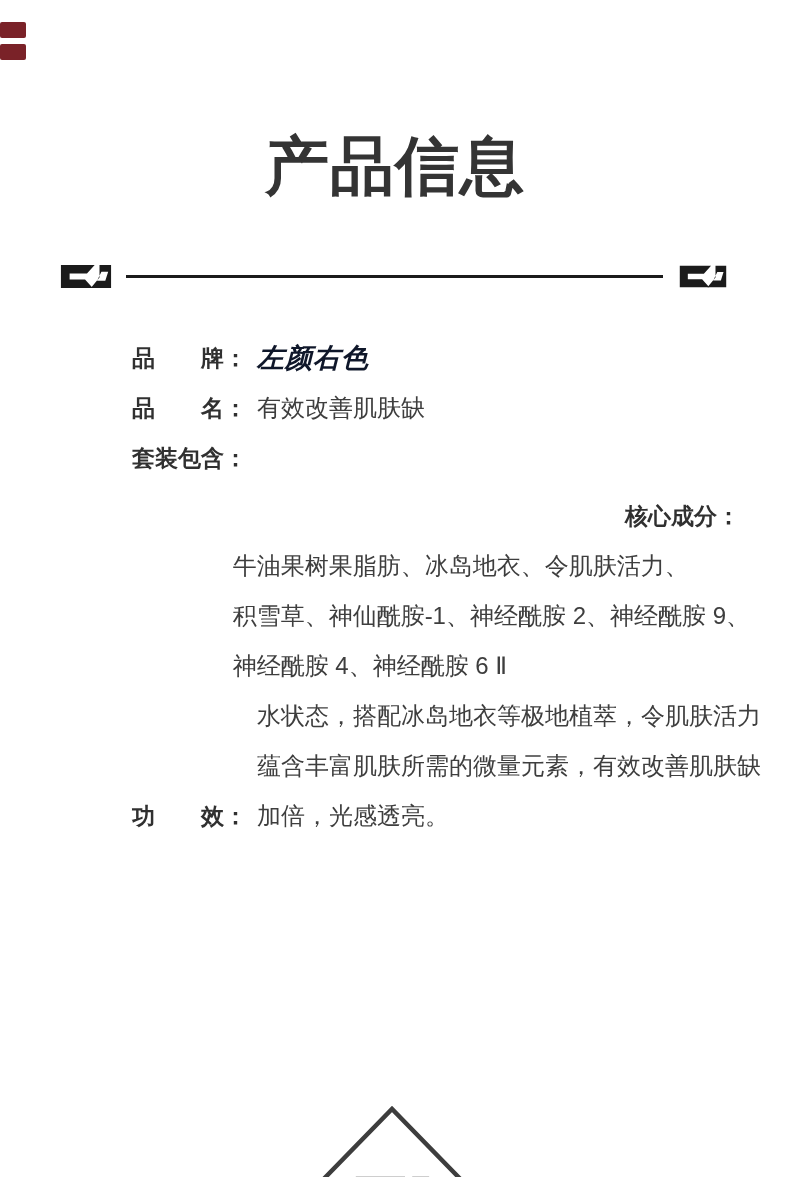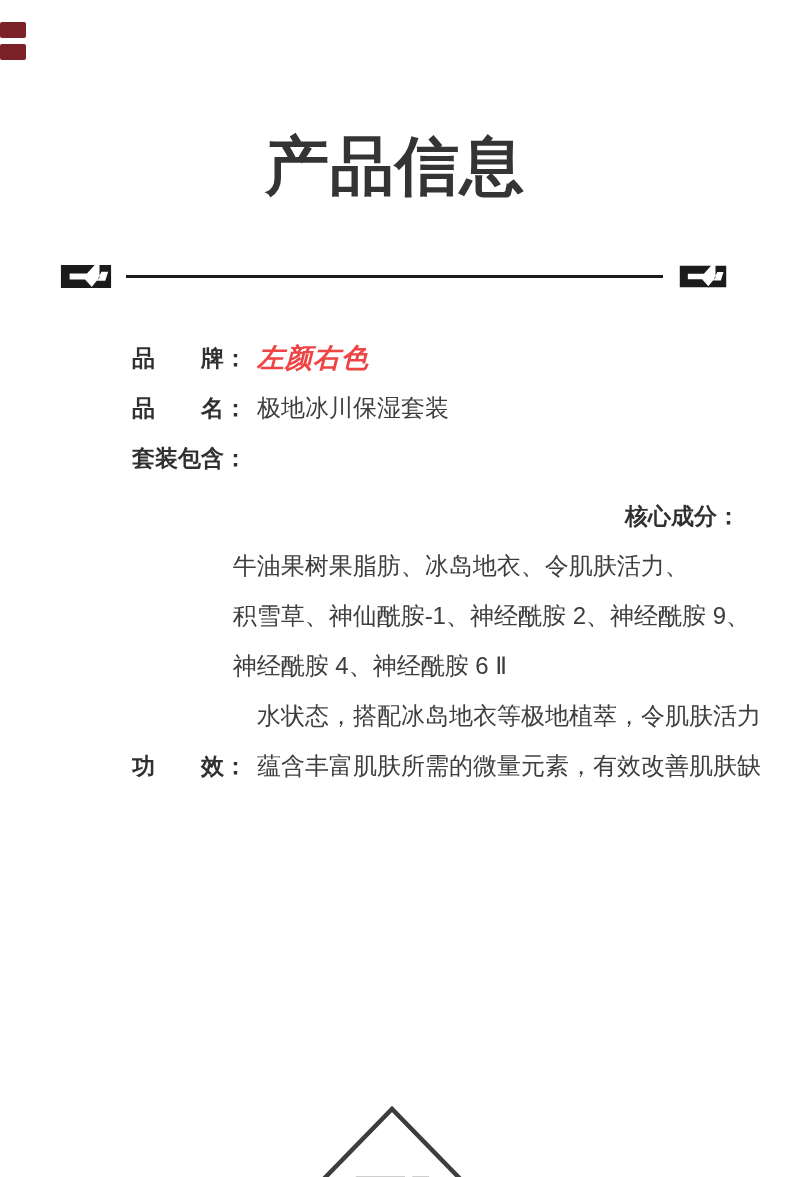--- a/index.html
+++ b/index.html
@@ -66,21 +66,21 @@
     text-align-last:justify;
   }
   .colon{font-size:23px;}
   .values{flex:1;line-height:50px;}
   .value{height:50px;white-space:nowrap;}
   .brand-value{
     font-weight:700;
     font-style:italic;
     font-size:27px;
     letter-spacing:1px;
-    color:#ef4444;
+    color:#0f172a;
   }
 
   .bottom-decor{
     position:absolute;
     left:0;bottom:0;
     width:790px;height:92px;
   }
   .hidden-defs{position:absolute;width:0;height:0;overflow:hidden;}
 </style>
 </head>
@@ -121,21 +121,21 @@
       <div class="values">
         <div class="value brand-value">左颜右色</div>
       </div>
     </div>
 
     <div class="row">
       <div class="label-wrap">
         <span class="label">品名</span><span class="colon">：</span>
       </div>
       <div class="values">
-        <div class="value">极地冰川保湿套装</div>
+        <div class="value">有效改善肌肤缺</div>
       </div>
     </div>
 
     <div class="row">
       <div class="label-wrap">
         <span class="label">套装包含</span><span class="colon">：</span>
       </div>
     </div>
 
     <div class="row row-core">
@@ -149,20 +149,21 @@
       </div>
     </div>
 
     <div class="row">
       <div class="label-wrap">
         <span class="label">功效</span><span class="colon">：</span>
       </div>
       <div class="values">
         <div class="value">水状态，搭配冰岛地衣等极地植萃，令肌肤活力</div>
         <div class="value">蕴含丰富肌肤所需的微量元素，有效改善肌肤缺</div>
+        <div class="value">加倍，光感透亮。</div>
       </div>
     </div>
 
   </div>
 
   <svg class="bottom-decor" viewBox="0 0 790 92">
     <polyline points="310,92 392,8 474,92" fill="none" stroke="#3d3d3d" stroke-width="4.5"></polyline>
     <use href="#zys-logo" fill="#3d3d3d" transform="translate(353,73) scale(1.41)"></use>
   </svg>
 

